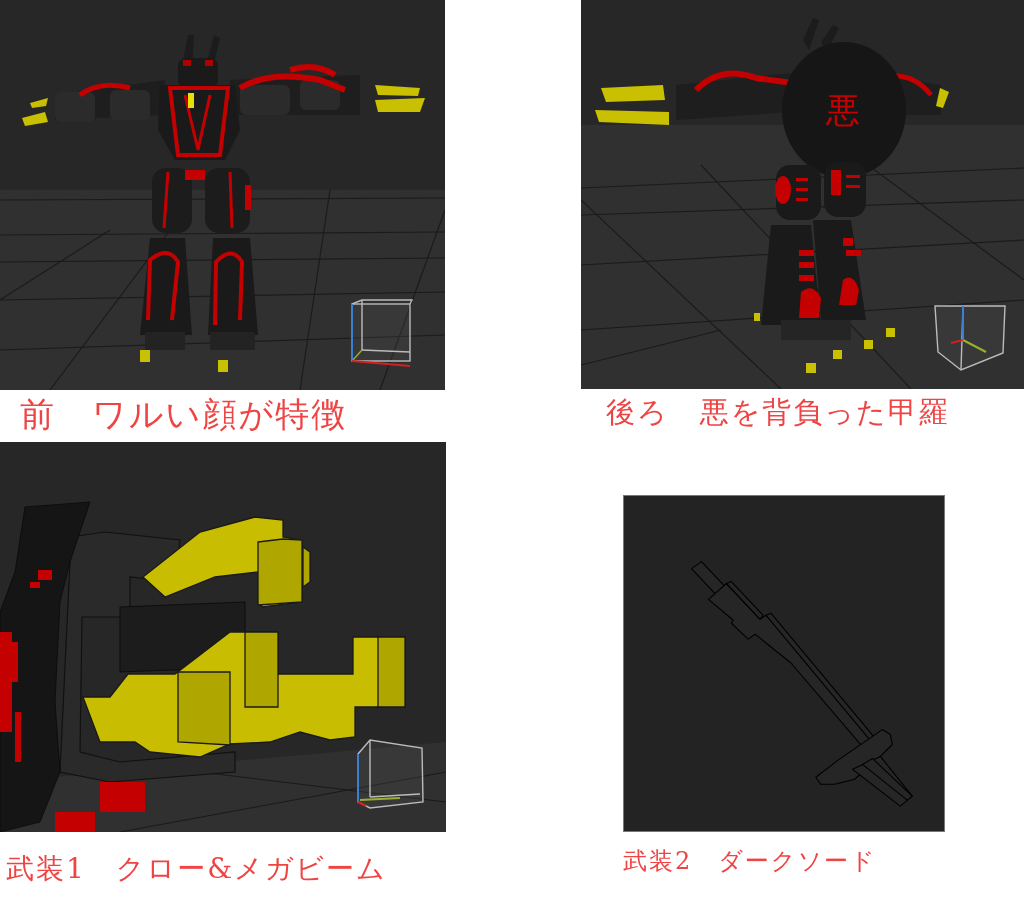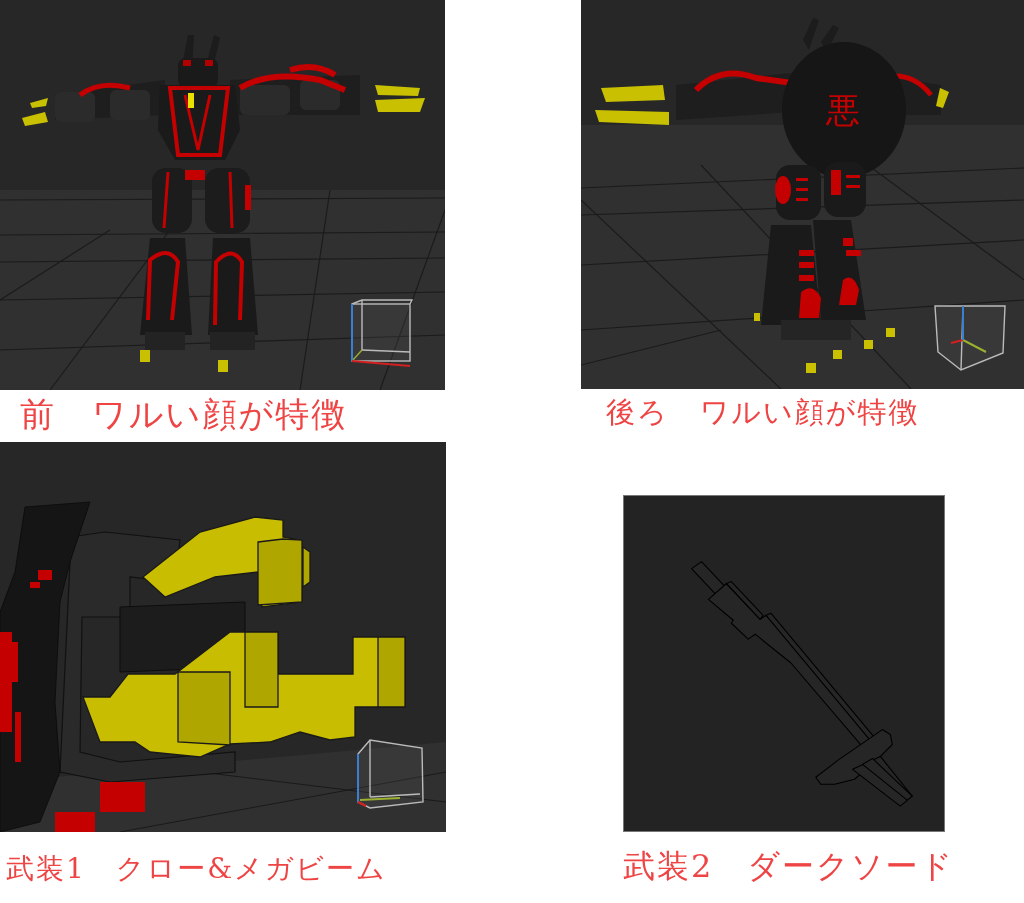--- a/index.html
+++ b/index.html
@@ -7,21 +7,21 @@
   .panel{position:absolute;background:#262626;overflow:hidden;}
   .panel svg{position:absolute;left:0;top:0;width:100%;height:100%;display:block;}
   .caption{position:absolute;color:#ef4444;white-space:nowrap;letter-spacing:2px;}
   #p1{left:0;top:0;width:445px;height:390px;}
   #p2{left:581px;top:0;width:443px;height:389px;}
   #p3{left:0;top:442px;width:446px;height:390px;}
   #p4{left:623px;top:495px;width:322px;height:337px;background:#232323;border:1px solid #777;box-sizing:border-box;}
   #c1{left:20px;top:392px;font-size:34px;}
   #c2{left:606px;top:393px;font-size:29px;}
   #c3{left:6px;top:850px;font-size:28px;}
-  #c4{left:623px;top:845px;font-size:32px;}
+  #c4{left:623px;top:845px;font-size:24px;}
 </style>
 </head>
 <body>
 
 <div class="panel" id="p1">
   <svg viewBox="0 0 445 390">
     <rect x="0" y="0" width="445" height="200" fill="#272727"></rect>
     <rect x="0" y="190" width="445" height="200" fill="#303030"></rect>
     <g stroke="#1b1b1b" stroke-width="1.2" fill="none">
       <line x1="0" y1="200" x2="445" y2="198"></line>
@@ -156,21 +156,21 @@
 
     <g fill="none" stroke="#bbbbbb" stroke-width="1.4">
       <polygon points="354,306 424,306 422,353 380,370 357,352" fill="rgba(80,80,80,0.25)"></polygon>
       <line x1="382" y1="306" x2="380" y2="370"></line>
       <line x1="370" y1="343" x2="382" y2="340" stroke="#d22020" stroke-width="2"></line>
       <line x1="382" y1="340" x2="405" y2="352" stroke="#9ab030" stroke-width="2"></line>
       <line x1="382" y1="306" x2="382" y2="340" stroke="#3a7fd0" stroke-width="2"></line>
     </g>
   </svg>
 </div>
-<div class="caption" id="c2">後ろ　ワルい顔が特徴</div>
+<div class="caption" id="c2">後ろ　悪を背負った甲羅</div>
 
 <div class="panel" id="p3">
   <svg viewBox="0 0 446 390">
     <rect x="0" y="0" width="446" height="390" fill="#272727"></rect>
     <polygon points="0,340 446,300 446,390 0,390" fill="#303030"></polygon>
     <g stroke="#1a1a1a" stroke-width="1" fill="none">
       <line x1="120" y1="390" x2="446" y2="330"></line>
       <line x1="200" y1="330" x2="446" y2="360"></line>
     </g>
 

